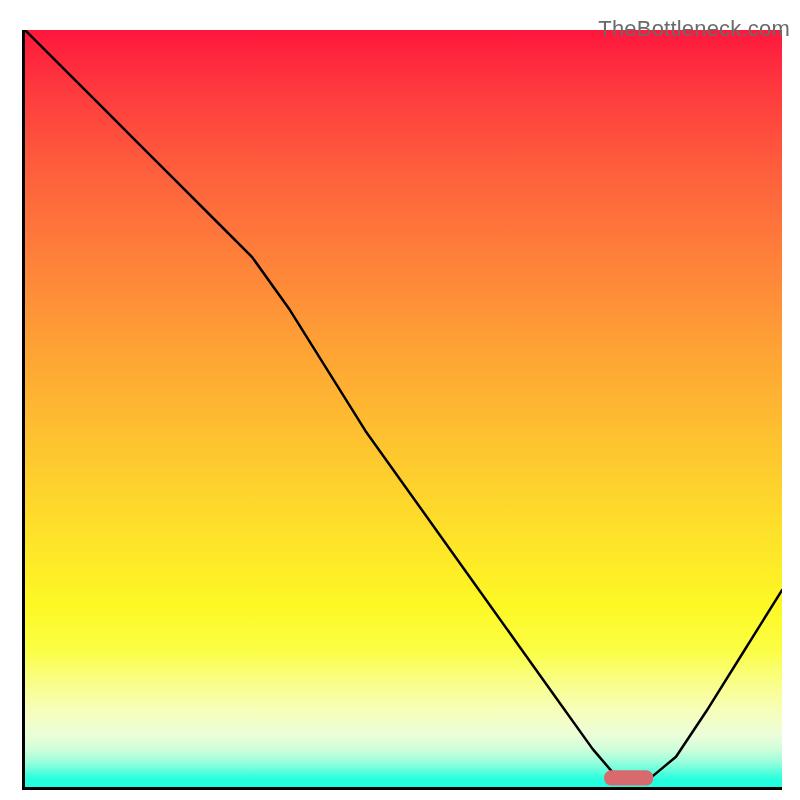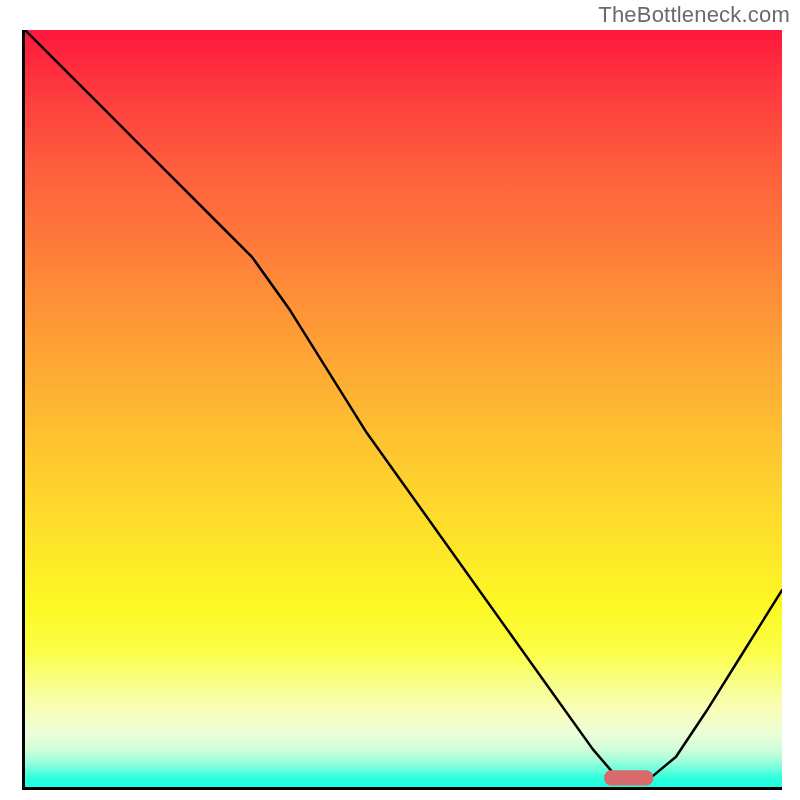--- a/index.html
+++ b/index.html
@@ -10,21 +10,21 @@
     background: #ffffff;
     font-family: Arial, Helvetica, sans-serif;
   }
   .container {
     position: relative;
     width: 800px;
     height: 800px;
   }
   .watermark {
     position: absolute;
-    top: 2px;
+    top: 16px;
     right: 10px;
     color: #6a6a6a;
     font-size: 22px;
     font-weight: 500;
     letter-spacing: 0.2px;
     z-index: 10;
   }
   .plot-area {
     position: absolute;
     left: 22px;

